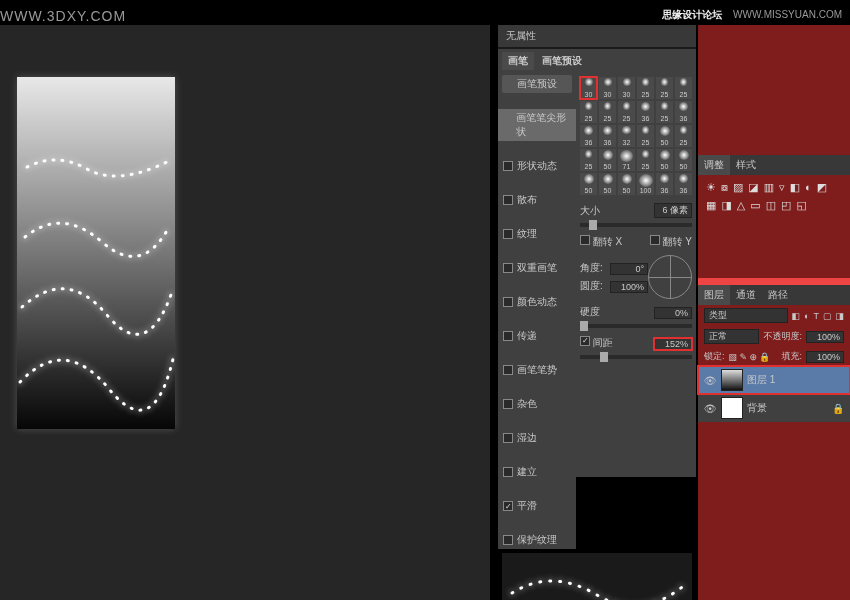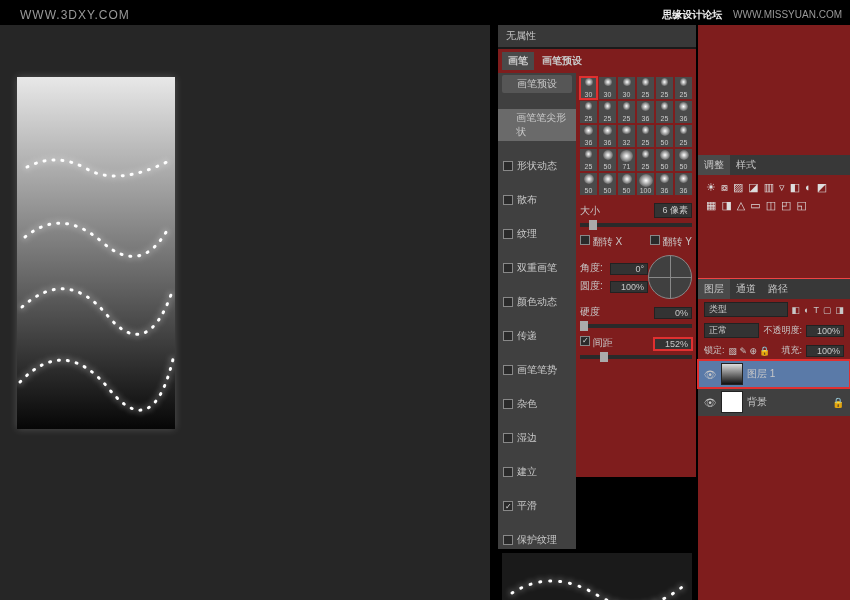--- a/index.html
+++ b/index.html
@@ -1,25 +1,25 @@
 <!DOCTYPE html>
 <html><head>
 <meta charset="utf-8">
 <style>
 * { margin:0; padding:0; box-sizing:border-box; font-family:"Microsoft YaHei",sans-serif; }
 body { background:#000; width:850px; height:600px; overflow:hidden; position:relative; color:#c8c8c8; }
-.wm-tl { position:absolute; top:8px; left:20px; font-size:12px; color:#999; letter-spacing:1px; }
+.wm-tl { position:absolute; top:8px; left:0; font-size:14px; color:#999; letter-spacing:1px; }
 .wm-tr { position:absolute; top:8px; right:8px; font-size:10px; color:#999; }
 .wm-tr span:first-child { font-weight:bold; color:#eee; margin-right:8px; }
 .wm-br { position:absolute; bottom:8px; right:8px; font-size:16px; font-weight:bold; color:#ff5a2a; text-shadow:0 0 4px #ff5a2a; display:flex; align-items:center; gap:6px; }
 .cube { width:22px; height:22px; background:linear-gradient(135deg,#ff7a3a,#d63a10); transform:rotate(45deg); }
 .workspace { position:absolute; top:25px; left:0; width:490px; height:575px; background:#262626; }
 .canvas { position:absolute; top:52px; left:17px; width:158px; height:352px; background:linear-gradient(#e8e8e8,#060606); box-shadow:0 0 8px rgba(255,255,255,0.2); }
 .wave { stroke:#fff; stroke-width:3; stroke-dasharray:1 8; stroke-linecap:round; fill:none; filter:drop-shadow(0 0 3px #fff); }
-.mid-col { position:absolute; top:25px; left:498px; width:198px; height:452px; background:#7f1d1d; display:flex; flex-direction:column; }
+.mid-col { position:absolute; top:25px; left:498px; width:198px; height:452px; background:#404040; display:flex; flex-direction:column; }
 .right-col { position:absolute; top:25px; left:698px; width:152px; height:575px; background:#7f1d1d; }
 .panel-hd { background:#383838; font-size:10px; padding:4px 8px; border-bottom:1px solid #1a1a1a; }
 .props-empty { height:150px; background:#404040; border-bottom:1px solid #1a1a1a; }
 .brush-panel { flex:1; display:flex; flex-direction:column; }
 .brush-tabs { display:flex; gap:2px; padding:3px 4px; font-size:10px;font-weight:bold; }
 .brush-tabs span { padding:2px 6px; }
 .brush-body { flex:1; display:flex; }
 .brush-left { width:80px; background:#404040; font-size:10px; }
 .brush-preset-btn { background:#565656; margin:2px 4px; padding:2px 4px; text-align:center; border-radius:2px; }
 .brush-opt { display:flex; align-items:center; gap:4px; padding:2px 5px; line-height:14px;margin-top:16px; }
@@ -37,21 +37,21 @@
 .angle-dial { width:44px; height:44px; border:1px solid #888; border-radius:50%; position:relative; margin:4px auto; background:#404040; }
 .angle-dial::before { content:""; position:absolute; left:0; top:50%; width:100%; border-top:1px solid #888; }
 .angle-dial::after { content:""; position:absolute; top:0; left:50%; height:100%; border-left:1px solid #888; }
 .slider { height:4px; background:#2a2a2a; margin:3px 0 6px; position:relative; }
 .slider::after { content:""; position:absolute; top:-3px; width:8px; height:10px; background:#aaa; }
 .preview-strip { height:62px; background:#1a1a1a; margin:4px; position:relative; }
 .preview-strip svg { width:100%; height:100%; }
 .r-tabs { display:flex; font-size:10px; background:#383838; }
 .r-tabs span { padding:3px 6px; }
 .adj-icons { display:flex; flex-wrap:wrap; gap:5px; padding:6px 8px; font-size:11px; color:#ddd; }
-.layers { margin-top:60px; border-top:1px solid #ef4444; }
+.layers { margin-top:60px; border-top:7px solid #ef4444; }
 .lay-ctrl { display:flex; align-items:center; gap:4px; font-size:9px; padding:3px 6px; }
 .sel-box { background:#333; border:1px solid #222; padding:0 4px; flex:1; }
 .layer-row { display:flex; align-items:center; gap:4px; padding:3px 5px; font-size:10px; background:#404040; }
 .layer-row.active { background:#5a7aa8; }
 .eye { width:14px; text-align:center; }
 .thumb { width:22px; height:22px; background:linear-gradient(#ddd,#111); border:1px solid #222; }
 .thumb.white { background:#fff; }
 </style>
 </head>
 <body>

